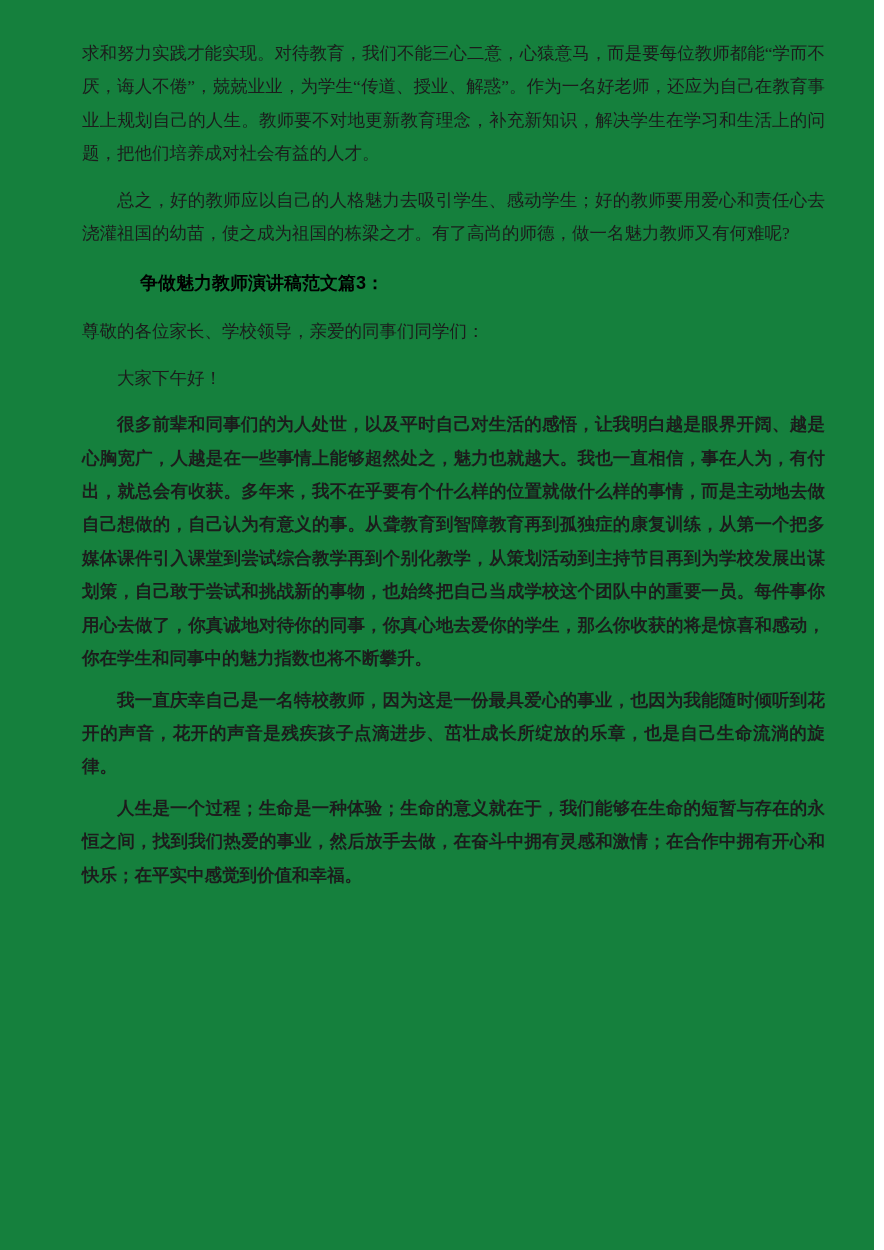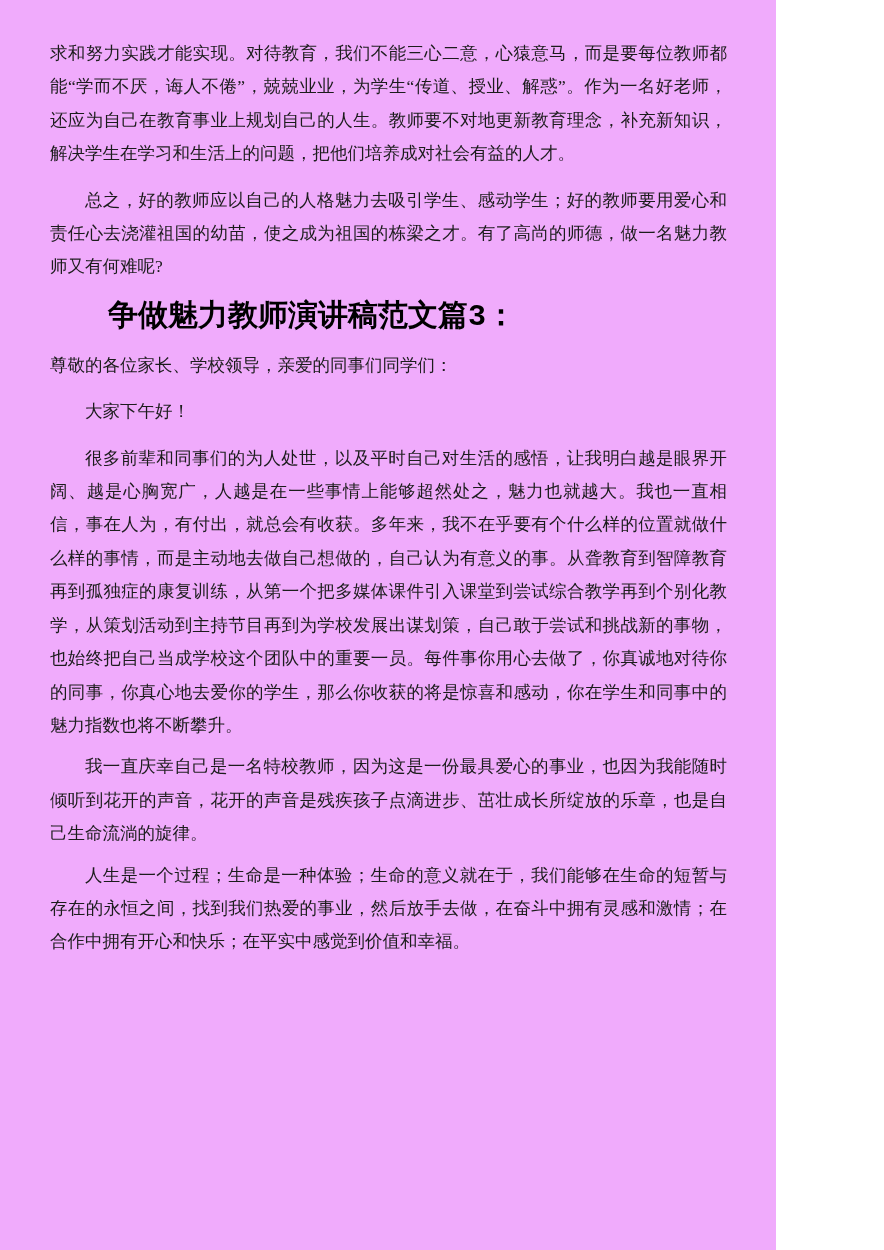--- a/index.html
+++ b/index.html
@@ -8,48 +8,49 @@
     background: #ffffff;
   }
   body {
     width: 884px;
     height: 1250px;
     overflow: hidden;
     font-family: "Liberation Serif", "DejaVu Serif", serif;
   }
   .page {
     box-sizing: border-box;
-    width: 776px;
+    width: 874px;
     height: 1250px;
-    padding: 37px 49px 0 50px;
-    background: #f0abfc;
+    padding: 37px 49px 0 82px;
+    background: #15803d;
   }
   .para {
     font-size: 17.5px;
     line-height: 33.4px;
     text-align: justify;
     color: #1c1c1c;
     margin: 0 0 13px 0;
     word-break: break-all;
   }
   .indent {
     text-indent: 2em;
     margin-top: 8px;
   }
   .tight {
     margin-bottom: 1px;
+    font-weight: bold;
   }
   .heading {
-    font-size: 30px;
+    font-size: 18px;
     line-height: 40px;
     font-weight: bold;
     color: #000000;
     margin: 4px 0 12px 0;
     padding-left: 58px;
-    font-family: Liberation Mono, monospace;
+    font-family: Liberation Sans, sans-serif;
   }
 </style>
 </head>
 <body>
 
 <div class="page">
 
   <p class="para">求和努力实践才能实现。对待教育，我们不能三心二意，心猿意马，而是要每位教师都能“学而不厌，诲人不倦”，兢兢业业，为学生“传道、授业、解惑”。作为一名好老师，还应为自己在教育事业上规划自己的人生。教师要不对地更新教育理念，补充新知识，解决学生在学习和生活上的问题，把他们培养成对社会有益的人才。</p>
 
   <p class="para indent">总之，好的教师应以自己的人格魅力去吸引学生、感动学生；好的教师要用爱心和责任心去浇灌祖国的幼苗，使之成为祖国的栋梁之才。有了高尚的师德，做一名魅力教师又有何难呢?</p>

